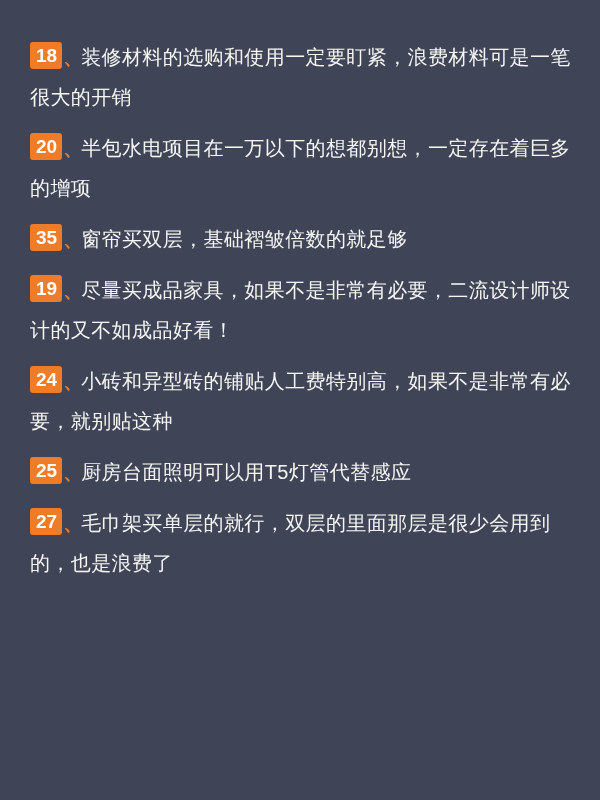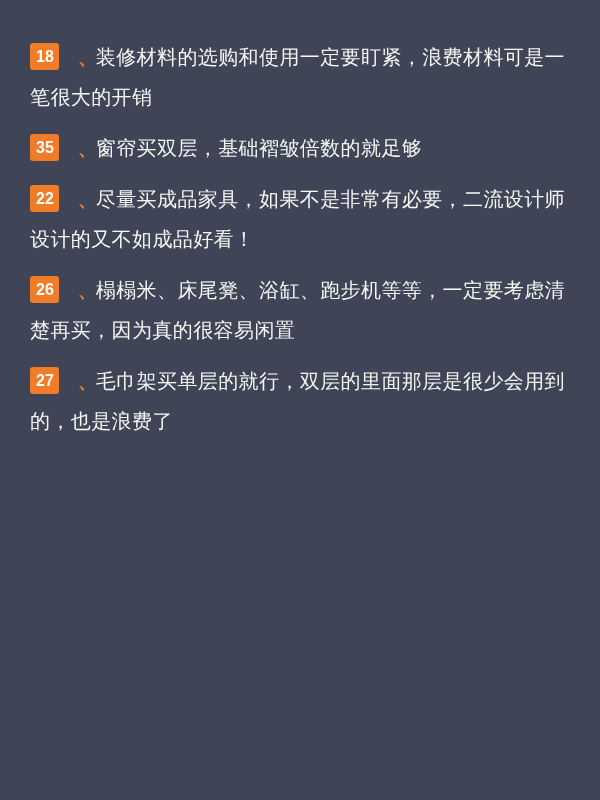--- a/index.html
+++ b/index.html
@@ -25,27 +25,27 @@
   }
   .tip-row {
     display: block;
     margin-bottom: 11px;
     line-height: 38px;
   }
   .num-badge {
     display: inline-block;
     background: #f07c28;
     color: #ffffff;
-    font-size: 16px;
+    font-size: 19px;
     font-weight: bold;
     line-height: 27px;
     padding: 0 5px 0 6px;
     border-radius: 3px;
     vertical-align: 2px;
-    margin-right: 19px;
+    margin-right: 1px;
     letter-spacing: 0px;
     font-family: "Liberation Sans", sans-serif;
   }
   .num-dun {
     color: #f07c28;
     font-size: 20px;
     font-weight: bold;
     letter-spacing: -2px;
     margin-right: 0px;
   }
@@ -59,33 +59,39 @@
 </head>
 <body>
 
 <div id="page">
 
   <div class="tip-row">
     <span class="num-badge">18</span><span class="num-dun">、</span><span class="tip-text">装修材料的选购和使用一定要盯紧，浪费材料可是一笔很大的开销</span>
   </div>
 
 
+  <div class="tip-row">
+    <span class="num-badge">20</span><span class="num-dun">、</span><span class="tip-text">半包水电项目在一万以下的想都别想，一定存在着巨多的增项</span>
+  </div>
 
   <div class="tip-row">
     <span class="num-badge">35</span><span class="num-dun">、</span><span class="tip-text">窗帘买双层，基础褶皱倍数的就足够</span>
   </div>
 
   <div class="tip-row">
-    <span class="num-badge">22</span><span class="num-dun">、</span><span class="tip-text">尽量买成品家具，如果不是非常有必要，二流设计师设计的又不如成品好看！</span>
+    <span class="num-badge">19</span><span class="num-dun">、</span><span class="tip-text">尽量买成品家具，如果不是非常有必要，二流设计师设计的又不如成品好看！</span>
   </div>
 
 
-
+  <div class="tip-row">
+    <span class="num-badge">24</span><span class="num-dun">、</span><span class="tip-text">小砖和异型砖的铺贴人工费特别高，如果不是非常有必要，就别贴这种</span>
+  </div>
 
   <div class="tip-row">
-    <span class="num-badge">26</span><span class="num-dun">、</span><span class="tip-text">榻榻米、床尾凳、浴缸、跑步机等等，一定要考虑清楚再买，因为真的很容易闲置</span>
+    <span class="num-badge">25</span><span class="num-dun">、</span><span class="tip-text">厨房台面照明可以用T5灯管代替感应</span>
   </div>
+
 
   <div class="tip-row">
     <span class="num-badge">27</span><span class="num-dun">、</span><span class="tip-text">毛巾架买单层的就行，双层的里面那层是很少会用到的，也是浪费了</span>
   </div>
 
 </div>
 
 </body></html>

